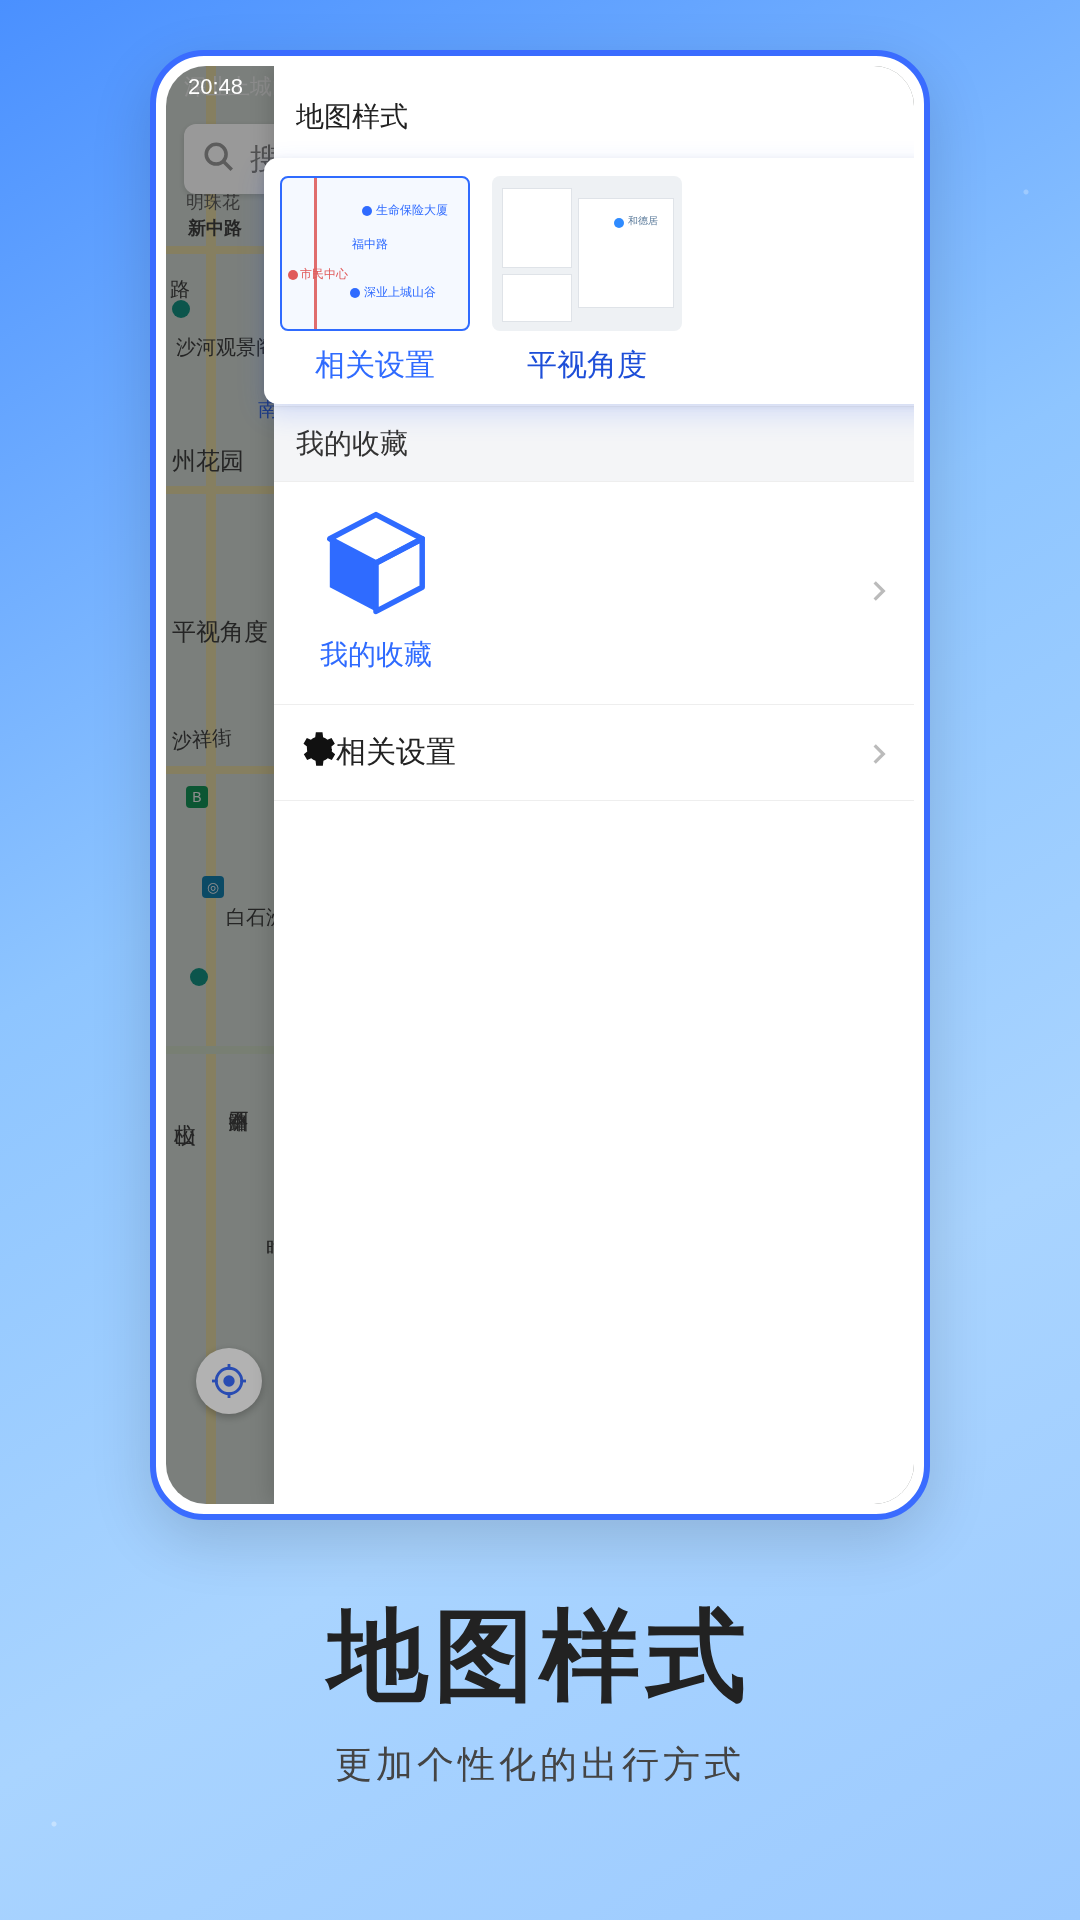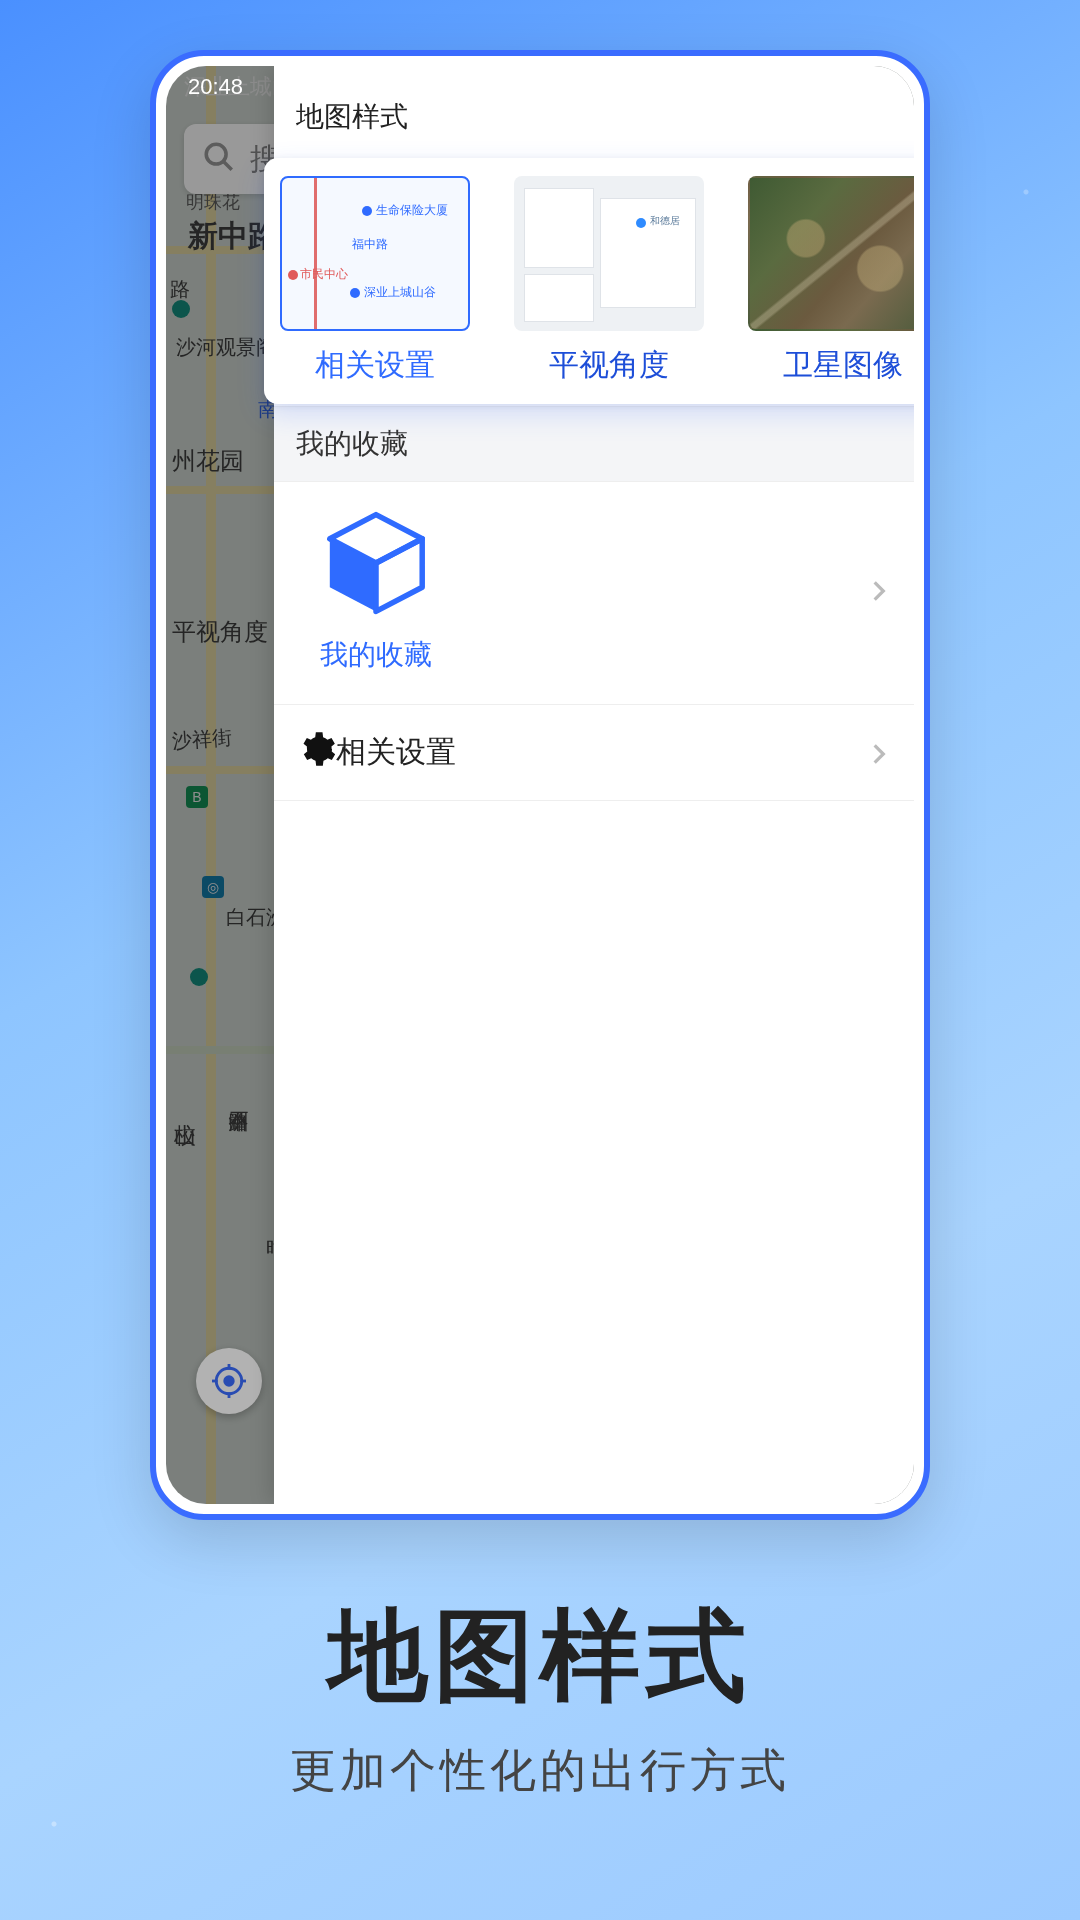--- a/index.html
+++ b/index.html
@@ -90,21 +90,21 @@
   }
 
   
   .style-card {
     position: absolute; top: 92px; left: -10px; right: -40px;
     background:#fff; border-radius: 14px;
     box-shadow: 0 10px 28px rgba(54,103,255,.18), 0 2px 8px rgba(0,0,0,.08);
     padding: 18px 16px 18px 16px;
     z-index: 60;
   }
-  .style-row { display:flex; justify-content:space-between; }
+  .style-row { display:flex; gap: 22px; justify-content:flex-start; }
   .style-opt { width: 190px; text-align:center; }
   .thumb { width: 190px; height: 155px; border-radius: 8px; border: 2px solid transparent; overflow:hidden; position:relative; }
   .thumb.selected { border-color:#2f6bff; }
   .style-opt .lbl { margin-top: 14px; font-size: 30px; color:#1d4ed8; }
   .style-opt.selected .lbl { color:#2f6bff; }
 
   
   .thumb.standard { background:#f5f9ff; }
   .thumb.standard::before{content:"";position:absolute;left:32px;top:0;bottom:0;width:3px;background:#e06d6d;}
   .thumb.standard .p{position:absolute;font-size:12px;color:#2f6bff;}
@@ -143,40 +143,40 @@
   }
   .settings-row svg.gear{width:40px;height:40px;fill:#111;}
 
   
   .headline {
     position:absolute; left:0; right:0; top: 1590px;
     text-align:center; font-size: 100px; font-weight:700; color:#222; letter-spacing: 6px;
   }
   .subline {
     position:absolute; left:0; right:0; top: 1740px;
-    text-align:center; font-size: 46px; color:#444; letter-spacing: 4px;
+    text-align:center; font-size: 37px; color:#444; letter-spacing: 4px;
   }
 </style>
 </head>
 <body>
 
 <div class="bg-net"></div>
 
 <div class="phone">
   <div class="phone-inner">
 
     <div class="map-bg">
       <div class="road-v" style="left:40px"></div>
       <div class="road-v" style="left:110px;width:6px;background:#f0d98a"></div>
       <div class="road-h" style="top:180px"></div>
       <div class="road-h" style="top:420px"></div>
       <div class="road-h" style="top:700px"></div>
       <div class="road-h" style="top:980px;background:#d9e8d0"></div>
       <span class="label" style="top:6px;left:18px;font-size:22px;color:#fff">深业上城山谷</span>
-      <span class="label" style="top:150px;left:22px;font-size:30px;font-weight:600">新中路</span>
+      <span class="label" style="top:150px;left:22px;font-size:18px;font-weight:600">新中路</span>
       <span class="label" style="top:124px;left:20px;font-size:18px;color:#666">明珠花</span>
       <span class="label" style="top:210px;left:4px">路</span>
       <span class="poi" style="top:232px;left:6px"><span class="dot"></span></span>
       <span class="label" style="top:268px;left:10px">沙河观景阁</span>
       <span class="label" style="top:330px;left:92px;color:#2f6bff">南山</span>
       <span class="label" style="top:379px;left:6px;font-size:24px">州花园</span>
       <span class="label" style="top:440px;left:118px">茂</span>
       <span class="label" style="top:550px;left:6px;font-size:24px">平视角度</span>
       <span class="label" style="top:660px;left:6px;font-size:20px;transform:rotate(-4deg)">沙祥街</span>
       <div class="metro" style="top:720px;left:20px">B</div>
@@ -251,24 +251,20 @@
           <div class="style-opt">
             <div class="thumb flat">
               <div class="b" style="left:8px;top:10px;width:70px;height:80px"></div>
               <div class="b" style="left:84px;top:20px;width:96px;height:110px"></div>
               <div class="b" style="left:8px;top:96px;width:70px;height:48px"></div>
               <span class="pin" style="top:40px;left:120px"></span>
               <span class="p" style="top:36px;left:134px">和德居</span>
             </div>
             <div class="lbl">平视角度</div>
           </div>
-          <div class="style-opt">
-            <div class="thumb sat"></div>
-            <div class="lbl">卫星图像</div>
-          </div>
         </div>
       </div>
 
       <div class="section-hdr">我的收藏</div>
 
       <div class="fav-row">
         <div class="fav-item">
           <span>
             <svg viewBox="0 0 100 100">
               <polygon points="50,6 92,28 50,50 8,28" fill="none" stroke="#2f6bff" stroke-width="5" stroke-linejoin="round"></polygon>

